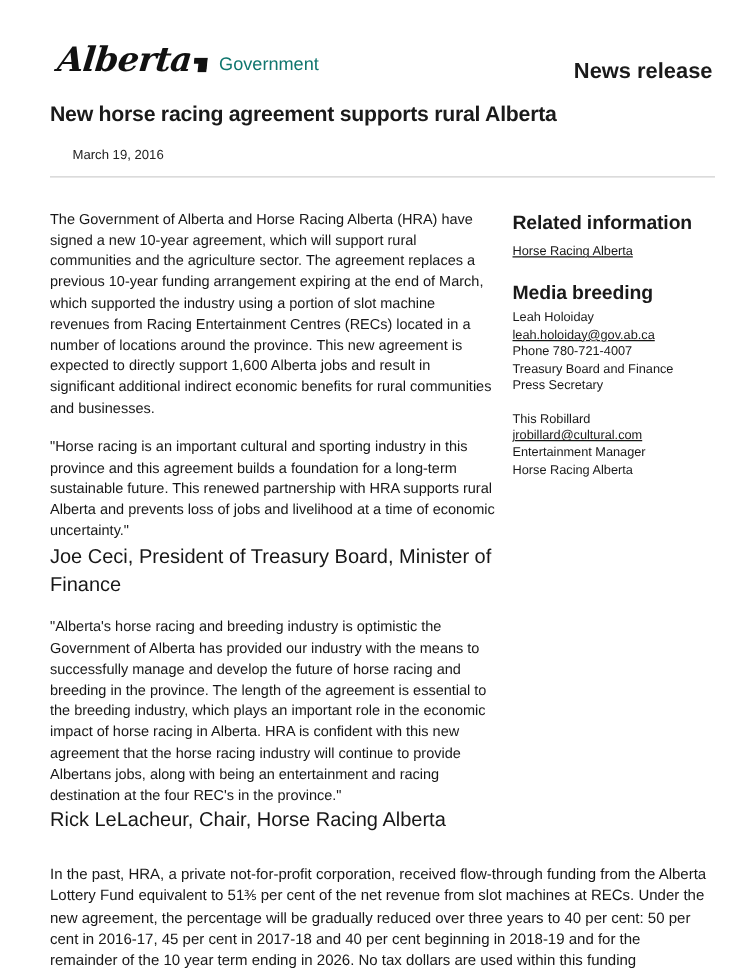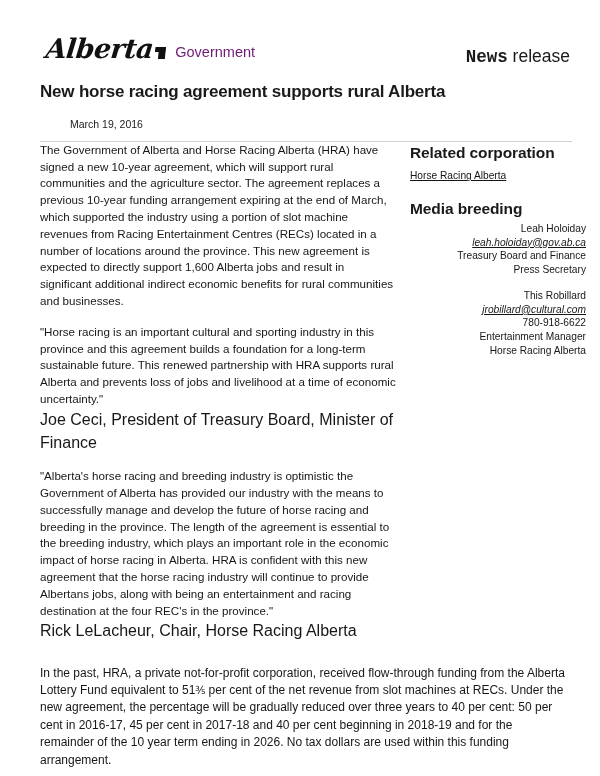--- a/index.html
+++ b/index.html
@@ -58,47 +58,47 @@
     height: 12px;
     background: #111;
     position: relative;
     top: 1px;
     margin-left: 2px;
     clip-path: polygon(0 0, 100% 0, 100% 100%, 34% 100%, 34% 42%, 0 42%);
   }
   .brand-gov {
     font-size: 14.5px;
     font-weight: 400;
-    color: #701a75;
+    color: #0f766e;
     line-height: 1;
     position: relative;
     bottom: 2px;
   }
   .news-release {
     position: absolute;
     right: 2px;
     top: 48px;
     font-size: 17.5px;
     line-height: 1;
     white-space: nowrap;
   }
-  .news-release .nr-bold { font-weight: 700; font-family: Liberation Mono, monospace; }
-  .news-release .nr-light { font-weight: 400; }
+  .news-release .nr-bold { font-weight: 700; }
+  .news-release .nr-light { font-weight: 700; }
 
   
   .doc-title {
     font-size: 17px;
     font-weight: 700;
     letter-spacing: -0.2px;
     margin: 0 0 0 2px;
     line-height: 1.2;
   }
   .doc-date {
     font-size: 10.5px;
-    margin: 17px 0 0 12px;
+    margin: 17px 0 0 0;
     line-height: 1;
     color: #222;
     padding-left: 20px;
   }
   .rule {
     border: 0;
     border-top: 1px solid #cfcfcf;
     margin: 11px 0 0 2px;
     height: 0;
   }
@@ -109,21 +109,21 @@
     line-height: 1.47;
     margin: 14px 0 0 2px;
     width: 525px;
     color: #171717;
   }
 
   
   .columns {
     display: flex;
     align-items: flex-start;
-    margin-top: 0;
+    margin-top: 26px;
   }
   .col-main {
     width: 360px;
     flex: 0 0 360px;
     padding-left: 2px;
     box-sizing: border-box;
   }
   .col-side {
     width: 176px;
     flex: 0 0 176px;
@@ -169,25 +169,23 @@
   }
   .contact {
     margin-top: 3px;
     margin-bottom: 13px;
   }
   .contact-line {
     font-size: 10.2px;
     line-height: 1.33;
     color: #171717;
     display: block;
-    text-align: right;
   }
   .contact-line.email {
     text-decoration: underline;
-    font-style: italic;
   }
 
   
   .closing {
     font-size: 12.0px;
     line-height: 1.45;
     margin: 8px 0 0 2px;
     width: 525px;
     color: #171717;
   }
@@ -223,36 +221,36 @@
         <p class="quote-attrib">Joe Ceci, President of Treasury Board, Minister of Finance</p>
       </div>
 
       <div class="quote-block">
         <p class="quote-text">"Alberta's horse racing and breeding industry is optimistic the Government of Alberta has provided our industry with the means to successfully manage and develop the future of horse racing and breeding in the province. The length of the agreement is essential to the breeding industry, which plays an important role in the economic impact of horse racing in Alberta. HRA is confident with this new agreement that the horse racing industry will continue to provide Albertans jobs, along with being an entertainment and racing destination at the four REC's in the province."</p>
         <p class="quote-attrib">Rick LeLacheur, Chair, Horse Racing Alberta</p>
       </div>
     </div>
 
     <div class="col-side">
-      <h2 class="side-h">Related corporation</h2>
+      <h2 class="side-h">Related information</h2>
       <a class="side-link" href="#">Horse Racing Alberta</a>
 
       <h2 class="side-h second">Media breeding</h2>
 
       <div class="contact">
         <span class="contact-line">Leah Holoiday</span>
         <a class="contact-line email" href="#">leah.holoiday@gov.ab.ca</a>
+        <span class="contact-line">Phone 780-721-4007</span>
         <span class="contact-line">Treasury Board and Finance</span>
         <span class="contact-line">Press Secretary</span>
       </div>
 
       <div class="contact">
         <span class="contact-line">This Robillard</span>
         <a class="contact-line email" href="#">jrobillard@cultural.com</a>
-        <span class="contact-line">780-918-6622</span>
         <span class="contact-line">Entertainment Manager</span>
         <span class="contact-line">Horse Racing Alberta</span>
       </div>
     </div>
 
   </div>
 
   <p class="closing"><span>In the past, HRA, a private not-for-profit corporation, received flow-through funding from the Alberta Lottery Fund equivalent to 51</span><span class="frac">⅗</span><span> per cent of the net revenue from slot machines at RECs. Under the new agreement, the percentage will be gradually reduced over three years to 40 per cent: 50 per cent in 2016-17, 45 per cent in 2017-18 and 40 per cent beginning in 2018-19 and for the remainder of the 10 year term ending in 2026. No tax dollars are used within this funding arrangement.</span></p>
 
 </div>

